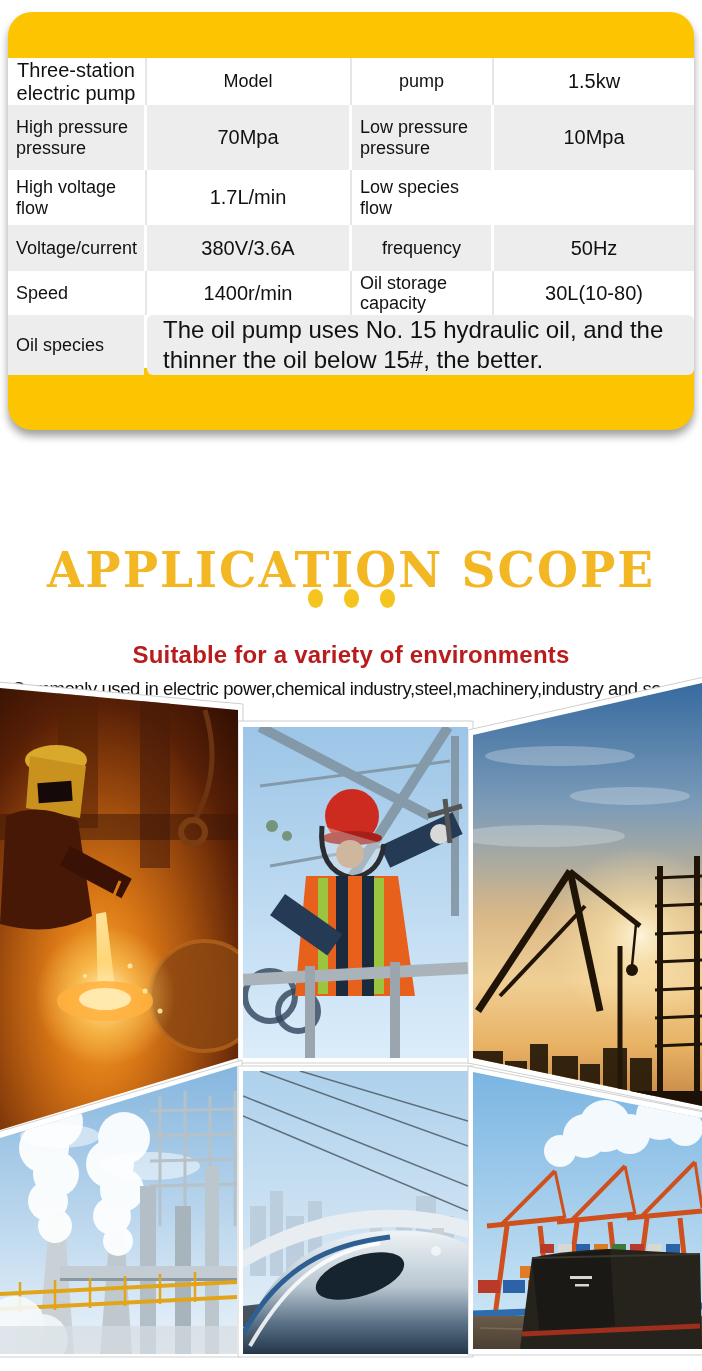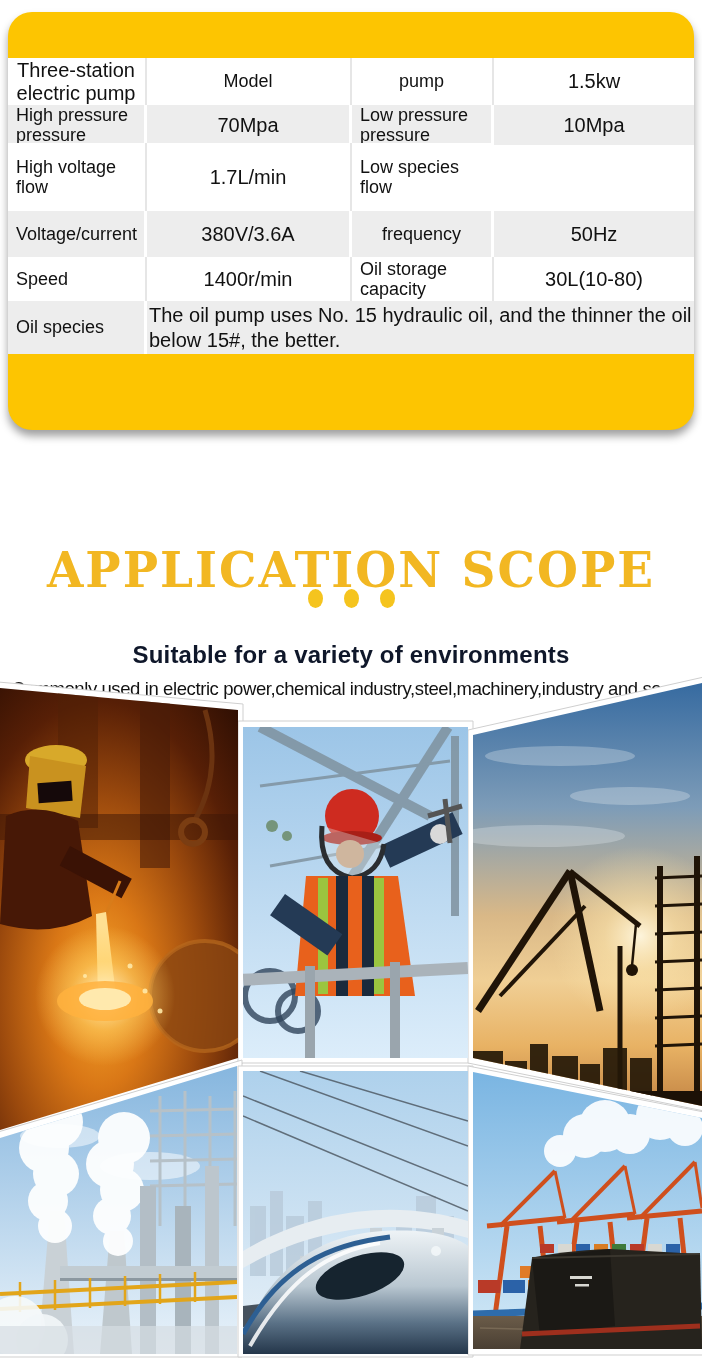--- a/index.html
+++ b/index.html
@@ -11,32 +11,32 @@
              background:#FDC501;border-radius:24px;box-shadow:0 6px 8px rgba(0,0,0,.38);}
   .spec-table{position:absolute;left:0;right:0;top:46px;background:#fff;}
   .trow{display:grid;grid-template-columns:136px 202px 139px 200px;column-gap:3px;background:#fff;}
   .trow.span{grid-template-columns:136px 547px;}
   .tcell{display:flex;align-items:center;font-size:18px;line-height:1.12;background:#fff;}
   .trow.g .tcell{background:#EDEDED;}
   .trow.w .tcell:not(:first-child){box-shadow:-2px 0 0 #E6E6E6;}
   .lab{justify-content:flex-start;padding-left:8px;}
   .cen{justify-content:center;padding-left:0;}
   .val{justify-content:center;font-size:20px;text-align:center;}
-  .r1{height:47px}.r2{height:38px}.r3{height:68px}.r4{height:46px}.r5{height:44px}.r6{height:53px}
+  .r1{height:47px}.r2{height:65px}.r3{height:55px}.r4{height:46px}.r5{height:44px}.r6{height:53px}
   .narrow{display:inline-block;max-width:142px;text-align:center;}
-  .oiltext{font-size:20px;padding-left:2px;justify-content:flex-start;text-align:left;line-height:1.25;}
+  .oiltext{font-size:24px;padding-left:16px;justify-content:flex-start;text-align:left;line-height:1.25;border-radius:6px;}
 
   
   .as-title{position:absolute;top:514px;left:0;width:100%;text-align:center;
             font-family:"DejaVu Serif",serif;font-weight:700;font-size:47px;line-height:1.06;
             letter-spacing:2px;color:#F2B722;transform:scaleY(1.04);}
   .as-dots{position:absolute;top:589px;left:0;width:100%;display:flex;justify-content:center;gap:21px;}
   .as-dot{width:15px;height:19px;border-radius:50%;background:#F5C41E;}
   .as-subtitle{position:absolute;top:621px;left:0;width:100%;text-align:center;
-               font-size:24px;font-weight:700;color:#0f172a;letter-spacing:.2px;}
+               font-size:24px;font-weight:700;color:#b91c1c;letter-spacing:.2px;}
   .as-desc{position:absolute;top:659px;left:0;width:100%;text-align:center;
            font-size:18.5px;color:#121212;letter-spacing:-.4px;white-space:nowrap;}
 
   .collage{position:absolute;left:0;top:666px;}
 </style>
 </head>
 <body>
 
 <div class="page">
 

